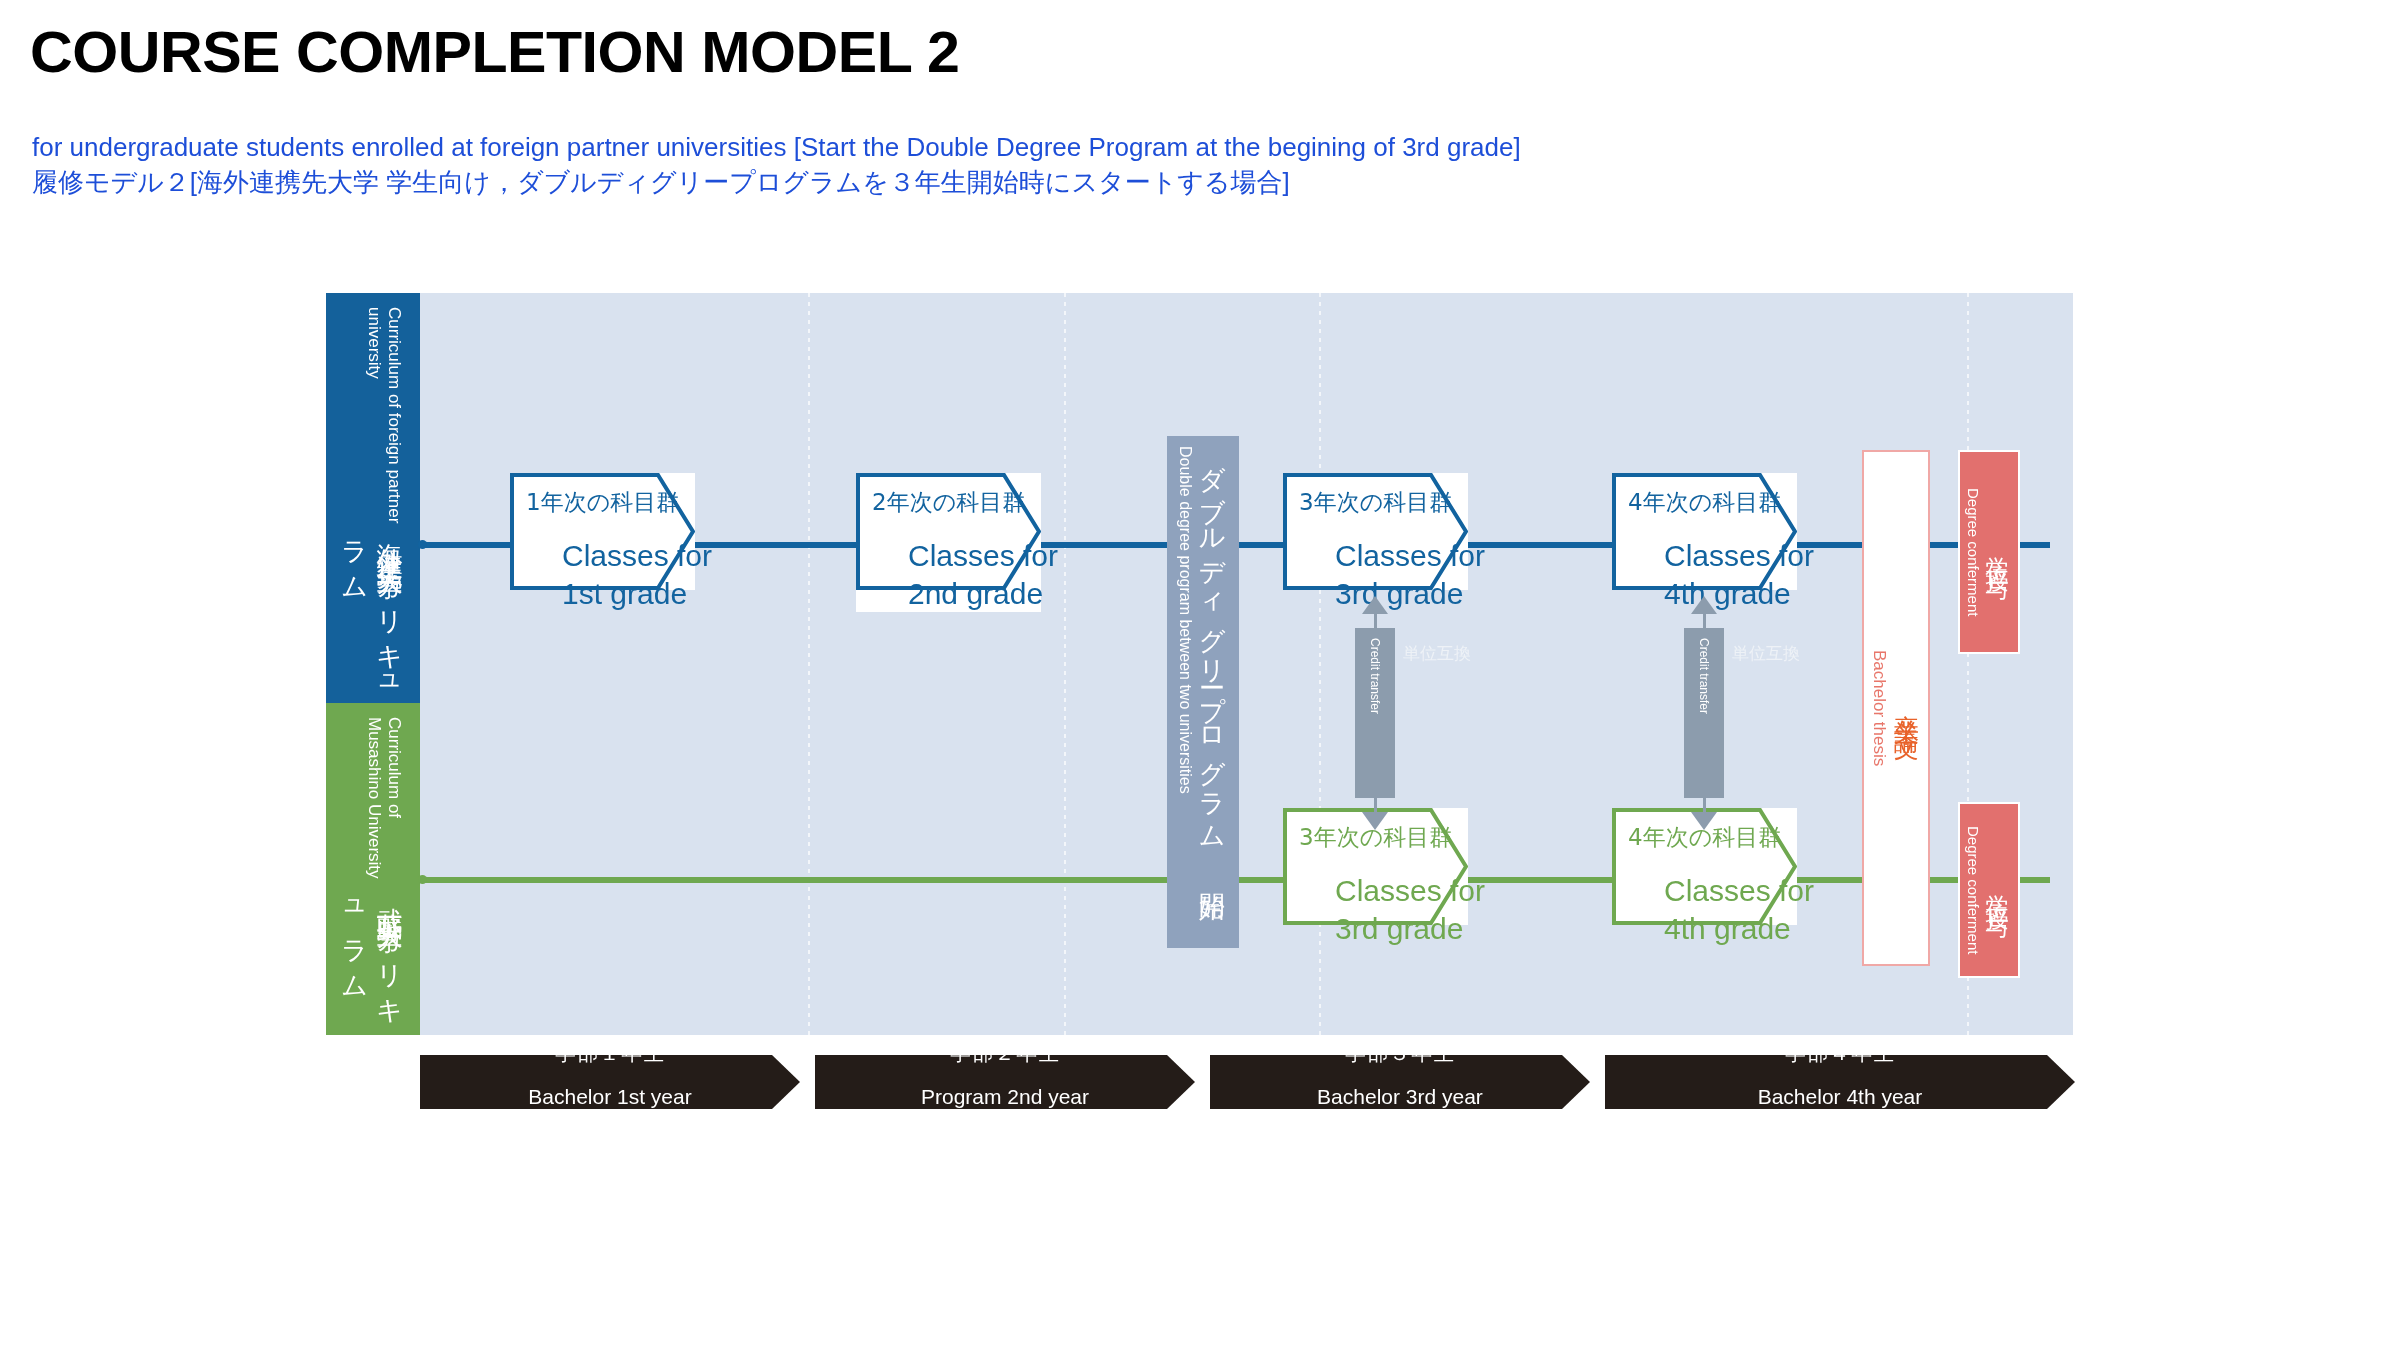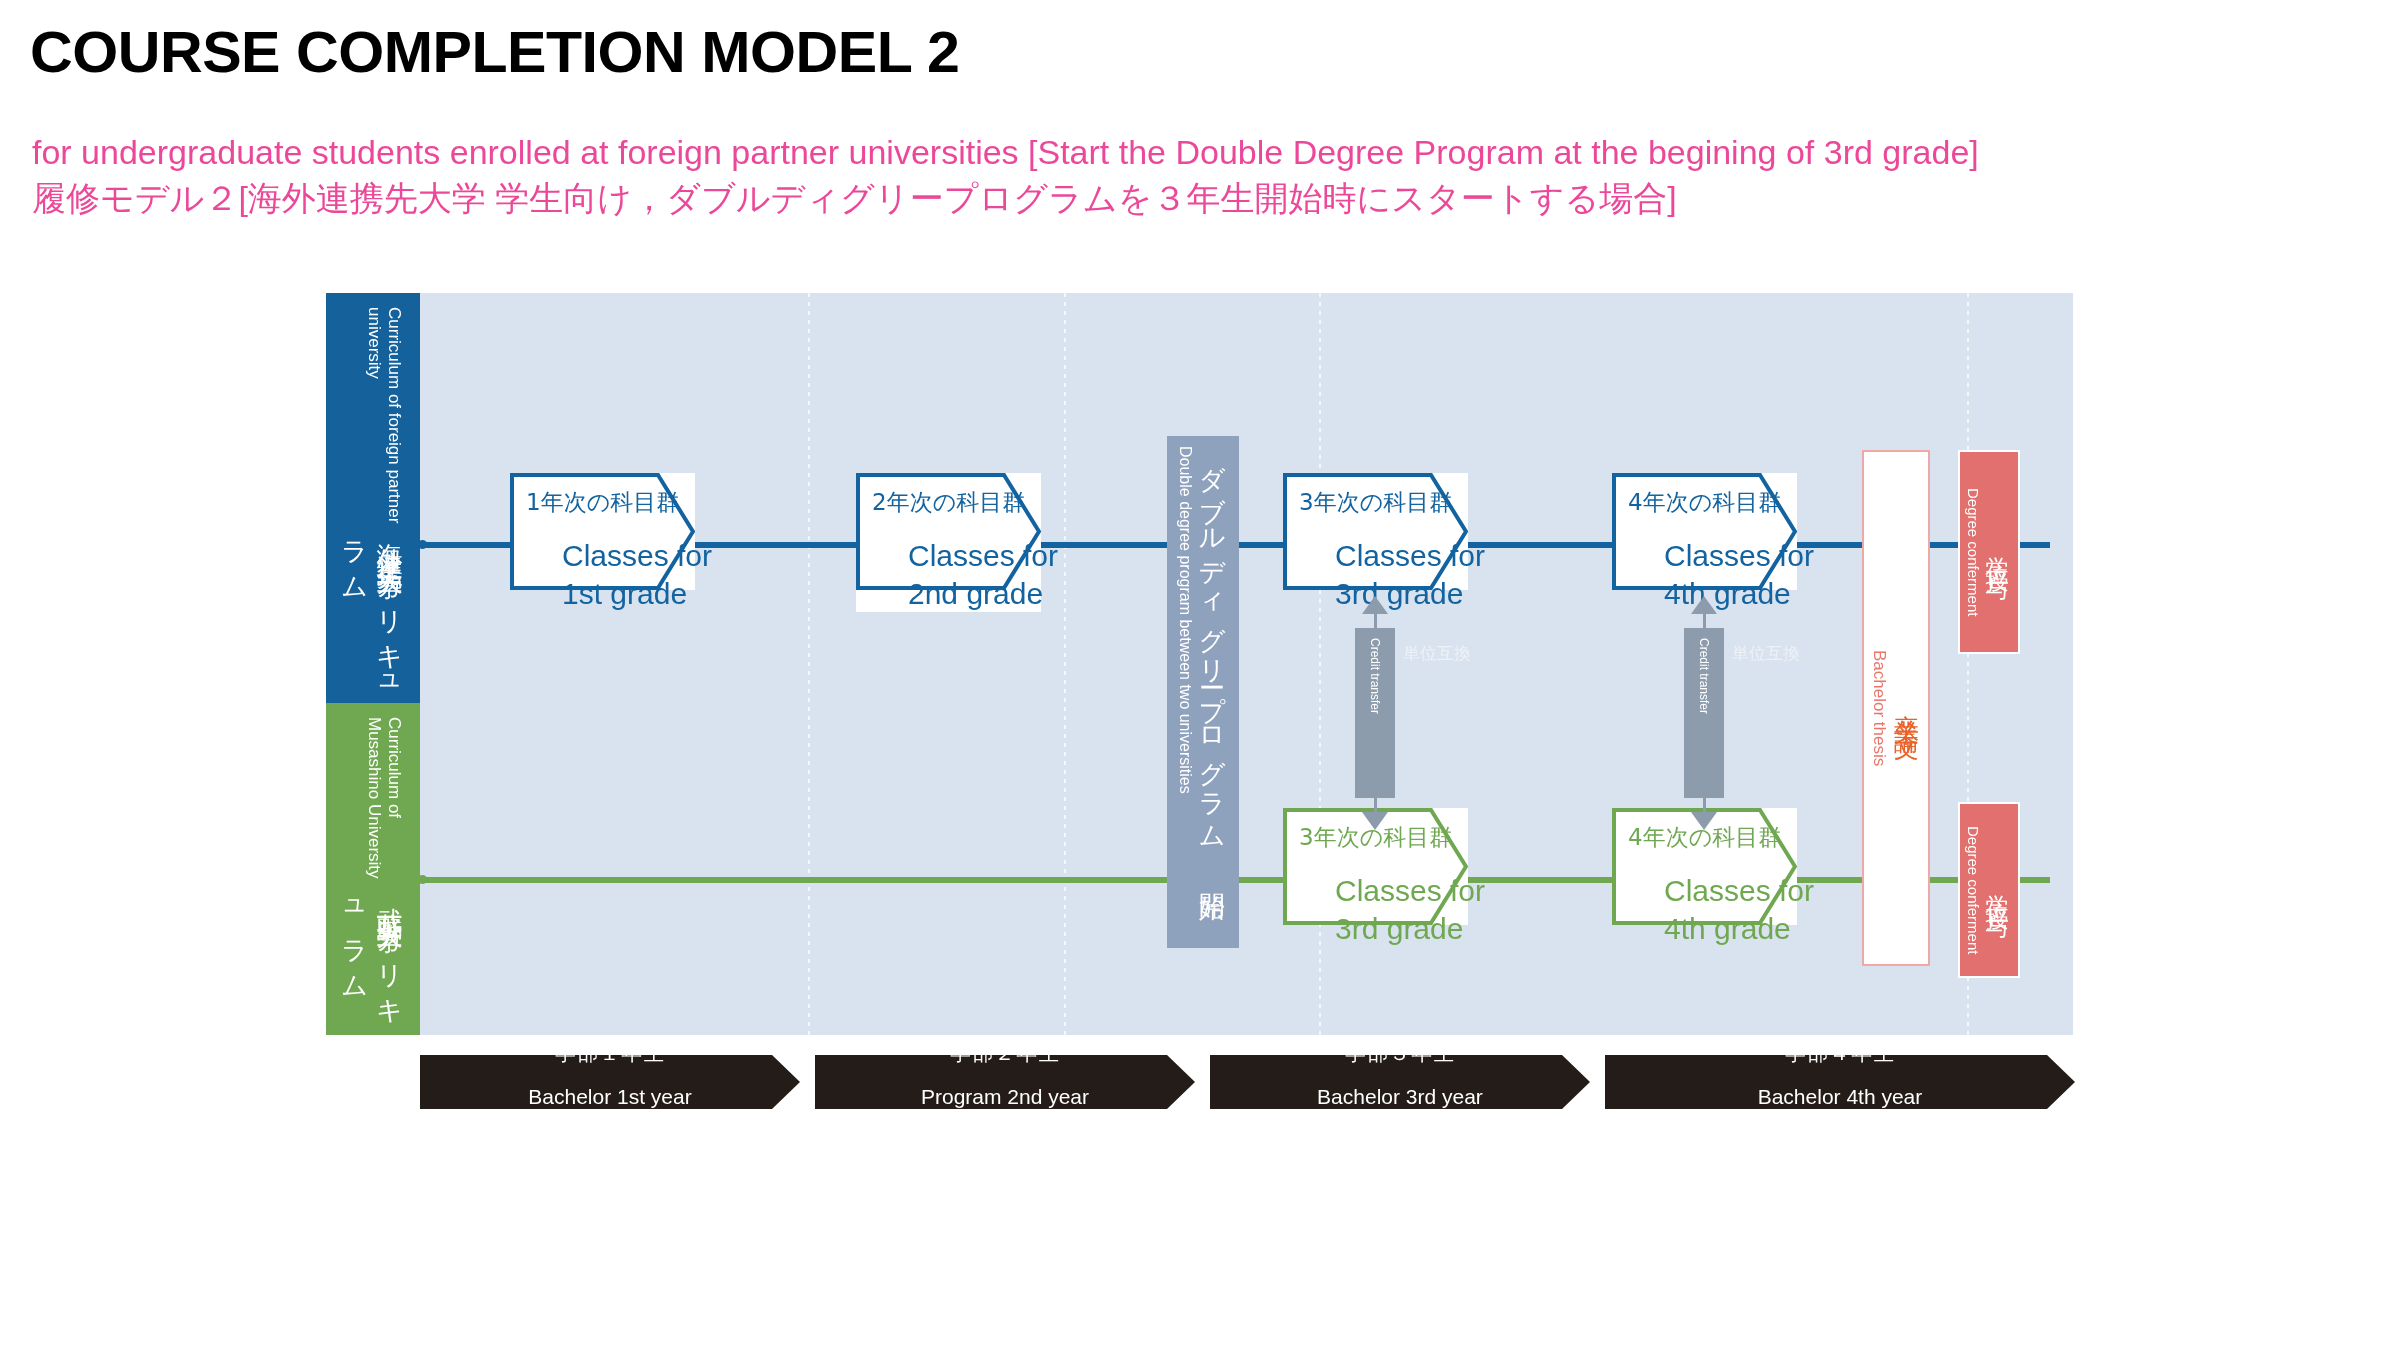--- a/index.html
+++ b/index.html
@@ -13,21 +13,21 @@
   
   #page-title{
     position:absolute;left:30px;top:18px;
     font-size:58px;font-weight:bold;letter-spacing:-0.5px;
     color:#000000;
     font-family:"Liberation Sans","DejaVu Sans",sans-serif;
     transform:scaleX(1.02);transform-origin:left center;
   }
   #subtitle{
     position:absolute;left:32px;top:130px;
-    font-size:34px;line-height:1.34;color:#ec4899;
+    font-size:26px;line-height:1.34;color:#1d4ed8;
     white-space:nowrap;
   }
   
   #canvas{
     position:absolute;left:326px;top:293px;
     width:1747px;height:742px;
     background:#d9e2ef;
   }
   .vsep{
     position:absolute;top:0;width:2px;height:742px;

